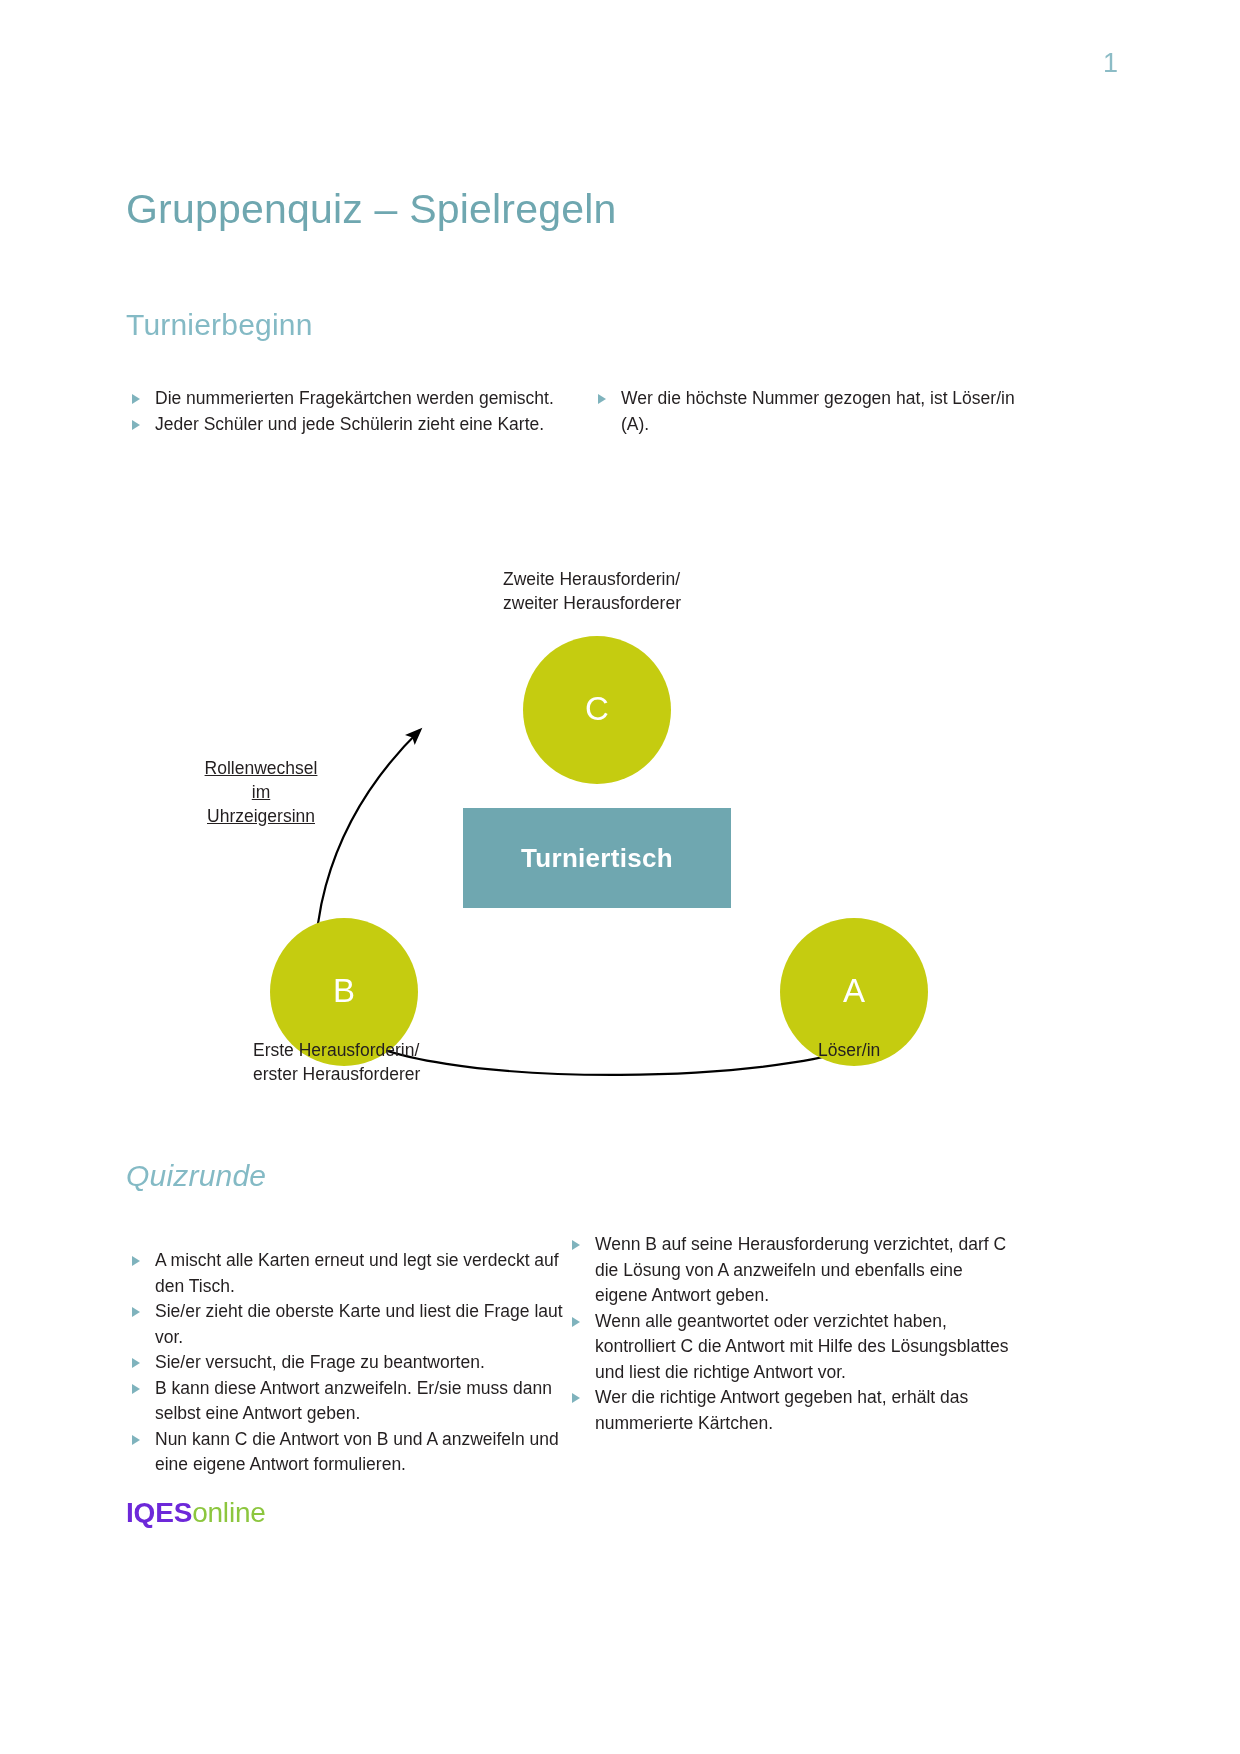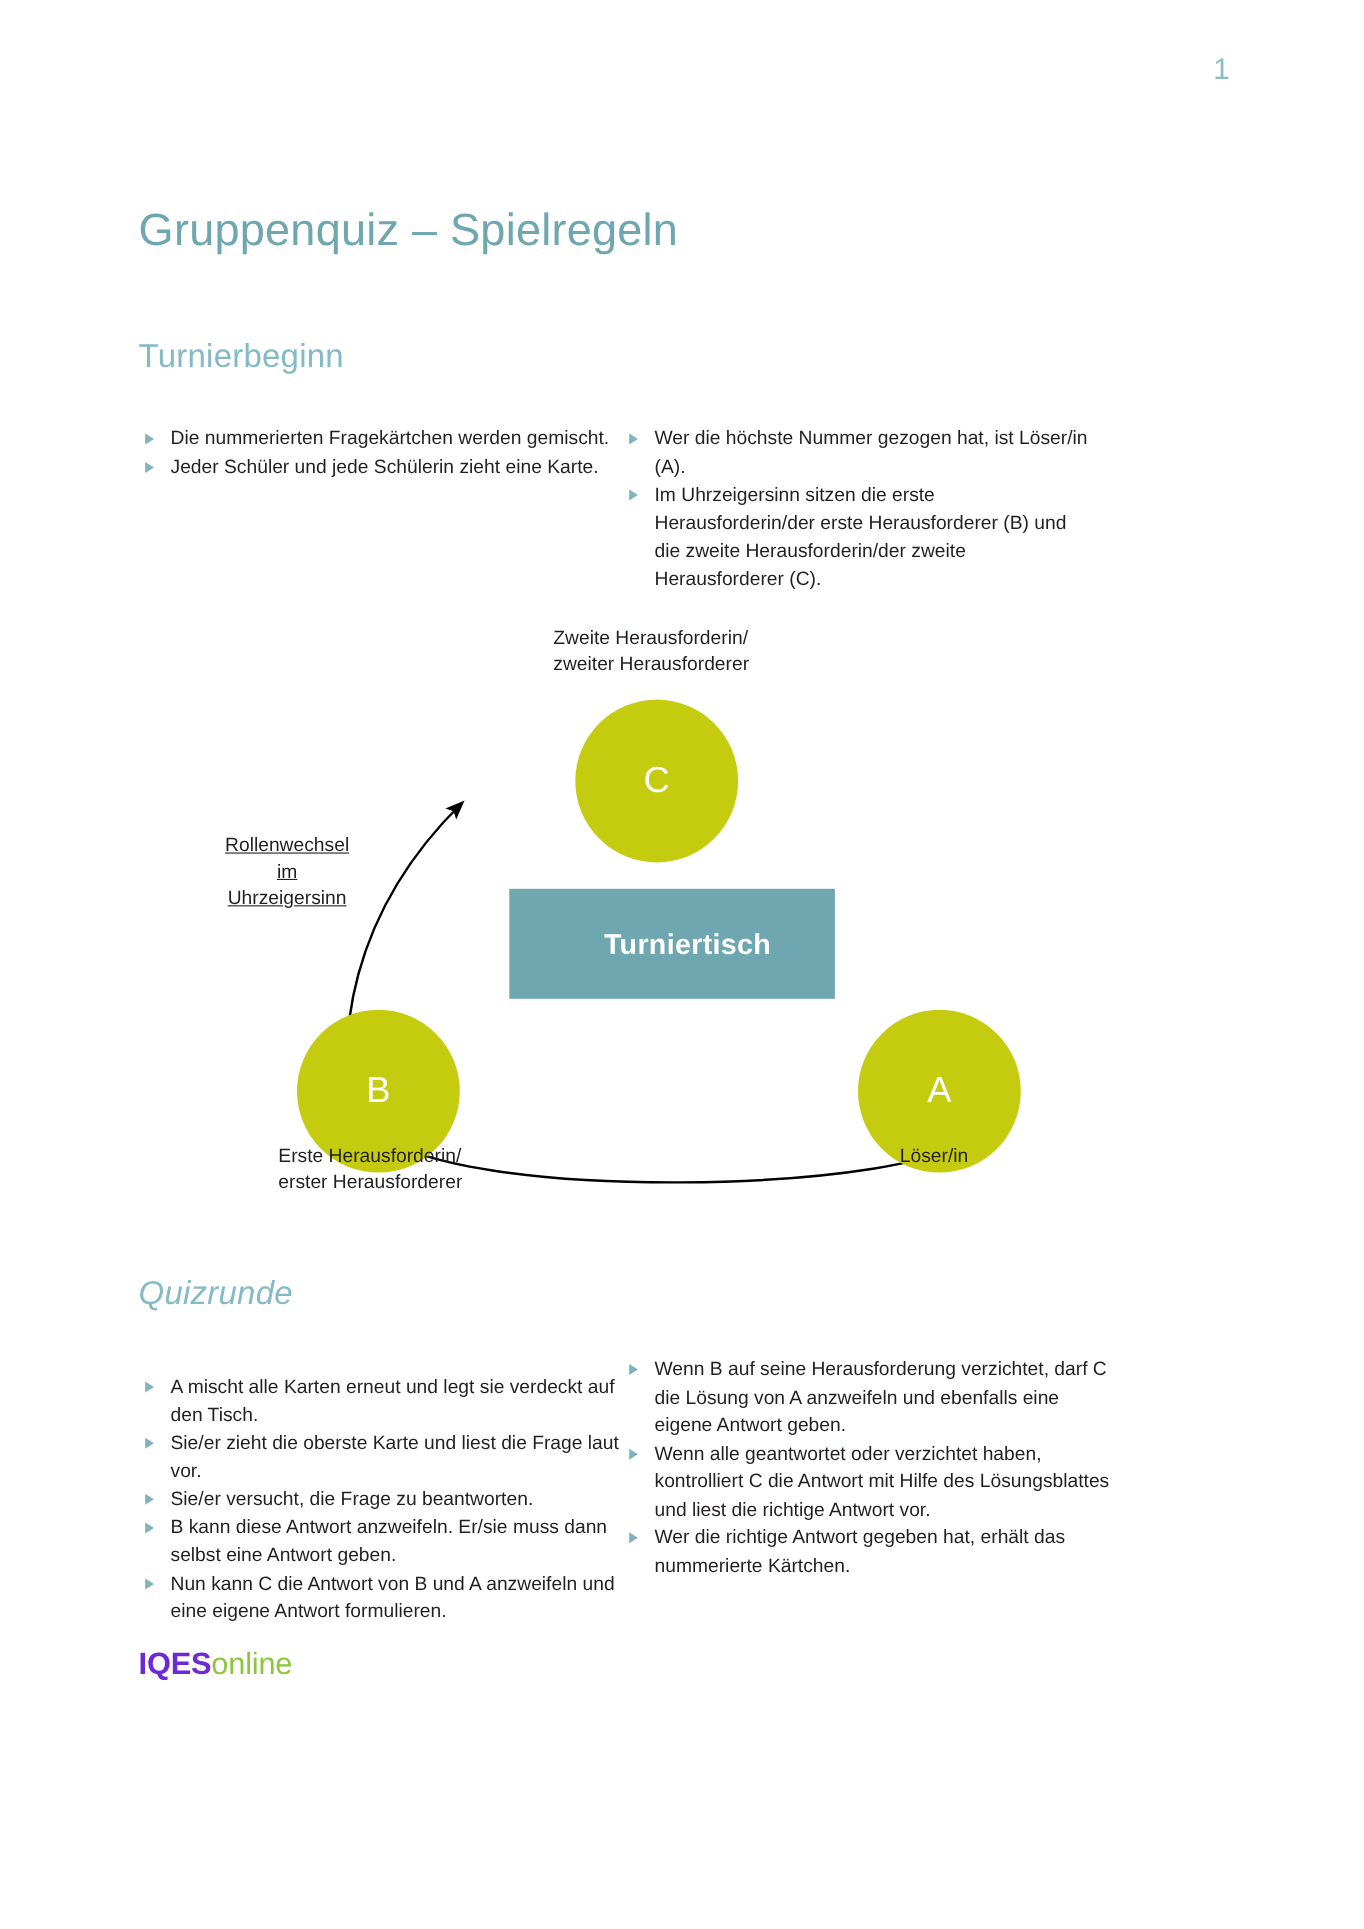--- a/index.html
+++ b/index.html
@@ -38,42 +38,42 @@
   }
   .bullets ul{margin:0;padding:0;}
   .bullets li::before{
     content:"";position:absolute;left:6px;top:8px;
     width:0;height:0;
     border-left:8px solid #7fb3bd;
     border-top:5.5px solid transparent;
     border-bottom:5.5px solid transparent;
   }
   #list-start-left{left:126px;top:386px;width:430px;}
-  #list-start-right{left:566px;top:386px;width:430px;}
+  #list-start-right{left:592px;top:386px;width:430px;}
   #list-quiz-left{left:126px;top:1232px;width:445px;margin-top:16px;}
   #list-quiz-right{left:566px;top:1232px;width:445px;}
 
   
   .diagram{position:absolute;left:0;top:548px;width:1034px;height:560px;}
   .circle{
     position:absolute;border-radius:50%;
     background:#c5cc10;
     display:flex;align-items:center;justify-content:center;
     color:#ffffff;font-size:33px;font-weight:400;
   }
   #circle-c{left:523px;top:88px;width:148px;height:148px;}
   #circle-b{left:270px;top:370px;width:148px;height:148px;}
   #circle-a{left:780px;top:370px;width:148px;height:148px;}
   #circle-c span{transform:translateY(-1px);}
   #circle-b span{transform:translateY(-1px);}
   #circle-a span{transform:translateY(-1px);}
 
   .table-box{
     position:absolute;left:463px;top:260px;width:268px;height:100px;
-    background:#6fa7b0;display:flex;align-items:center;justify-content:center;padding-left:28px;
+    background:#6fa7b0;display:flex;align-items:center;justify-content:center;
   }
   .table-box span{color:#ffffff;font-size:26px;font-weight:700;letter-spacing:.3px;}
 
   .dlabel{position:absolute;font-size:17.5px;line-height:24px;color:#231f20;}
   #label-c{left:503px;top:19px;}
   #label-rollenwechsel{left:196px;top:208px;text-align:center;width:130px;text-decoration:underline;}
   #label-b{left:253px;top:490px;}
   #label-a{left:818px;top:490px;}
 
   .arrows{position:absolute;left:0;top:0;width:1240px;height:560px;overflow:visible;}
@@ -100,21 +100,20 @@
   <div class="bullets" id="list-start-left">
     <ul>
       <li>Die nummerierten Fragekärtchen werden gemischt.</li>
       <li>Jeder Schüler und jede Schülerin zieht eine Karte.</li>
     </ul>
   </div>
 
   <div class="bullets" id="list-start-right">
     <ul>
       <li>Wer die höchste Nummer gezogen hat, ist Löser/in (A).</li>
-      <li>Im Uhrzeigersinn sitzen die erste Herausforderin/der erste Herausforderer (B) und die zweite Herausforderin/der zweite Herausforderer (C).</li>
     </ul>
   </div>
 
   <div class="diagram">
 
     <svg class="arrows" viewBox="0 0 1240 560">
       <defs>
         <marker id="arrowhead" markerWidth="9" markerHeight="9" refX="6.5" refY="3.2" orient="auto">
           <path d="M0,0 L8,3.2 L0,6.4 L1.6,3.2 Z" fill="#000"></path>
         </marker>

